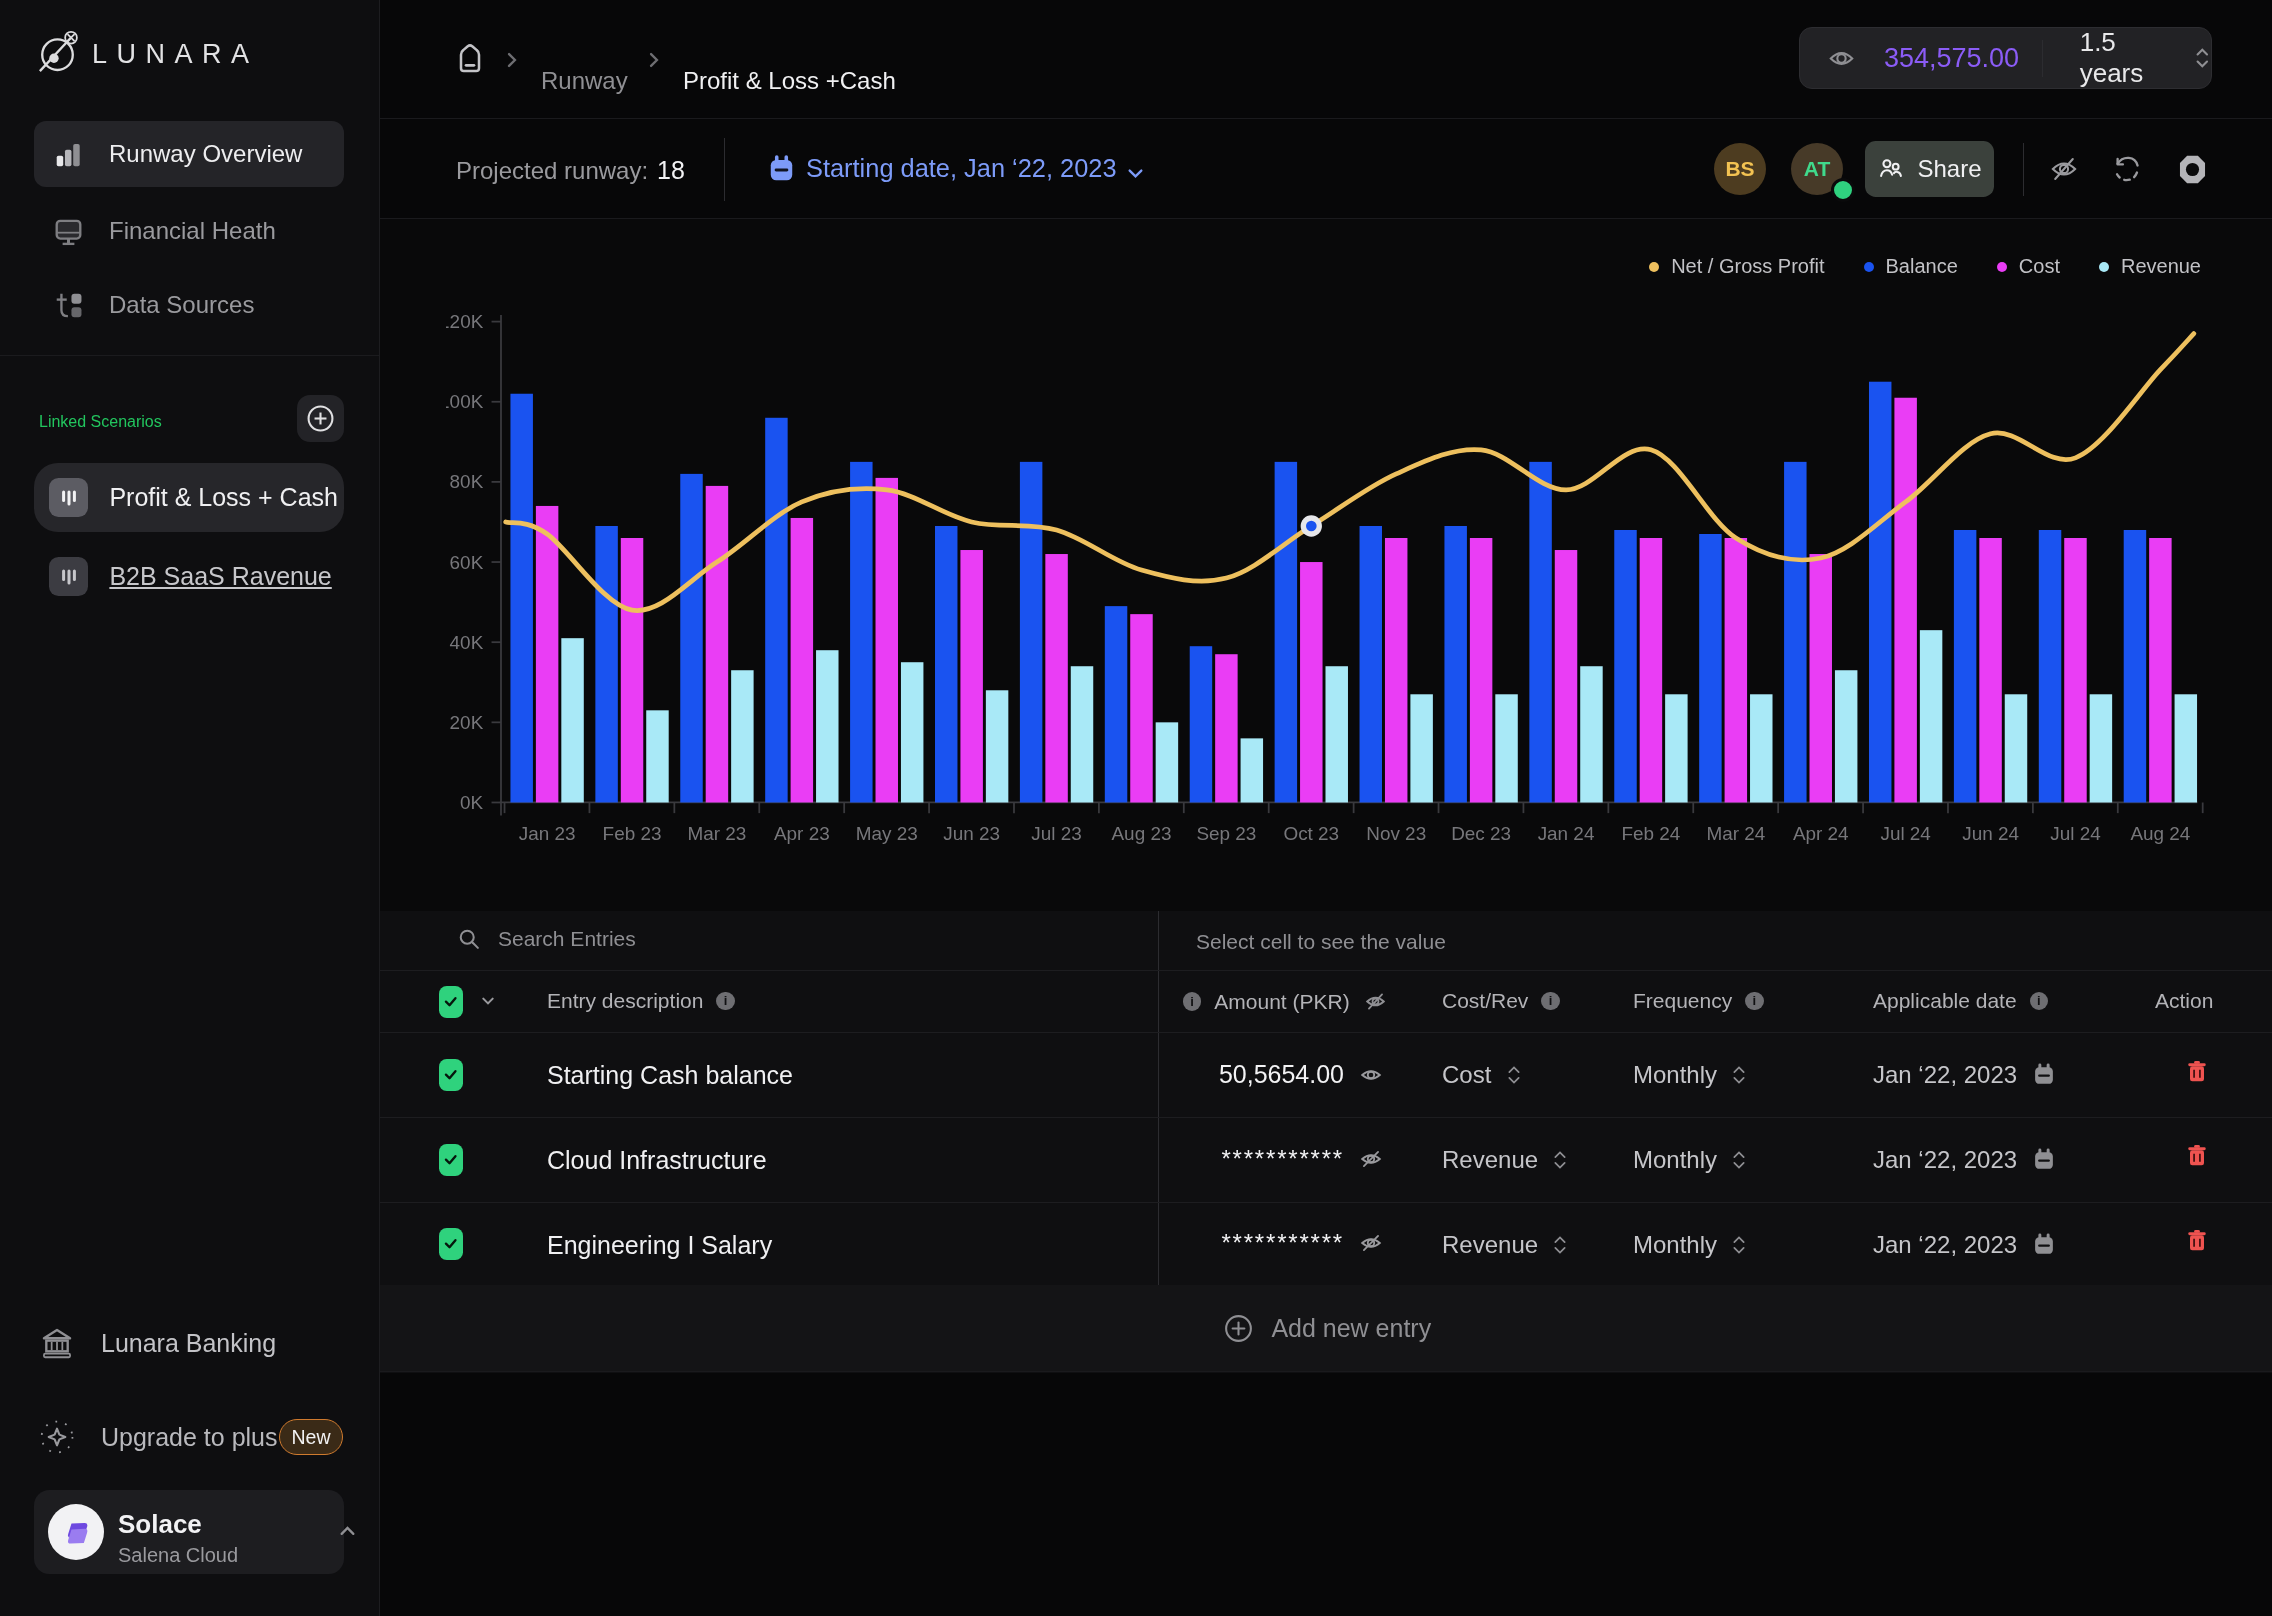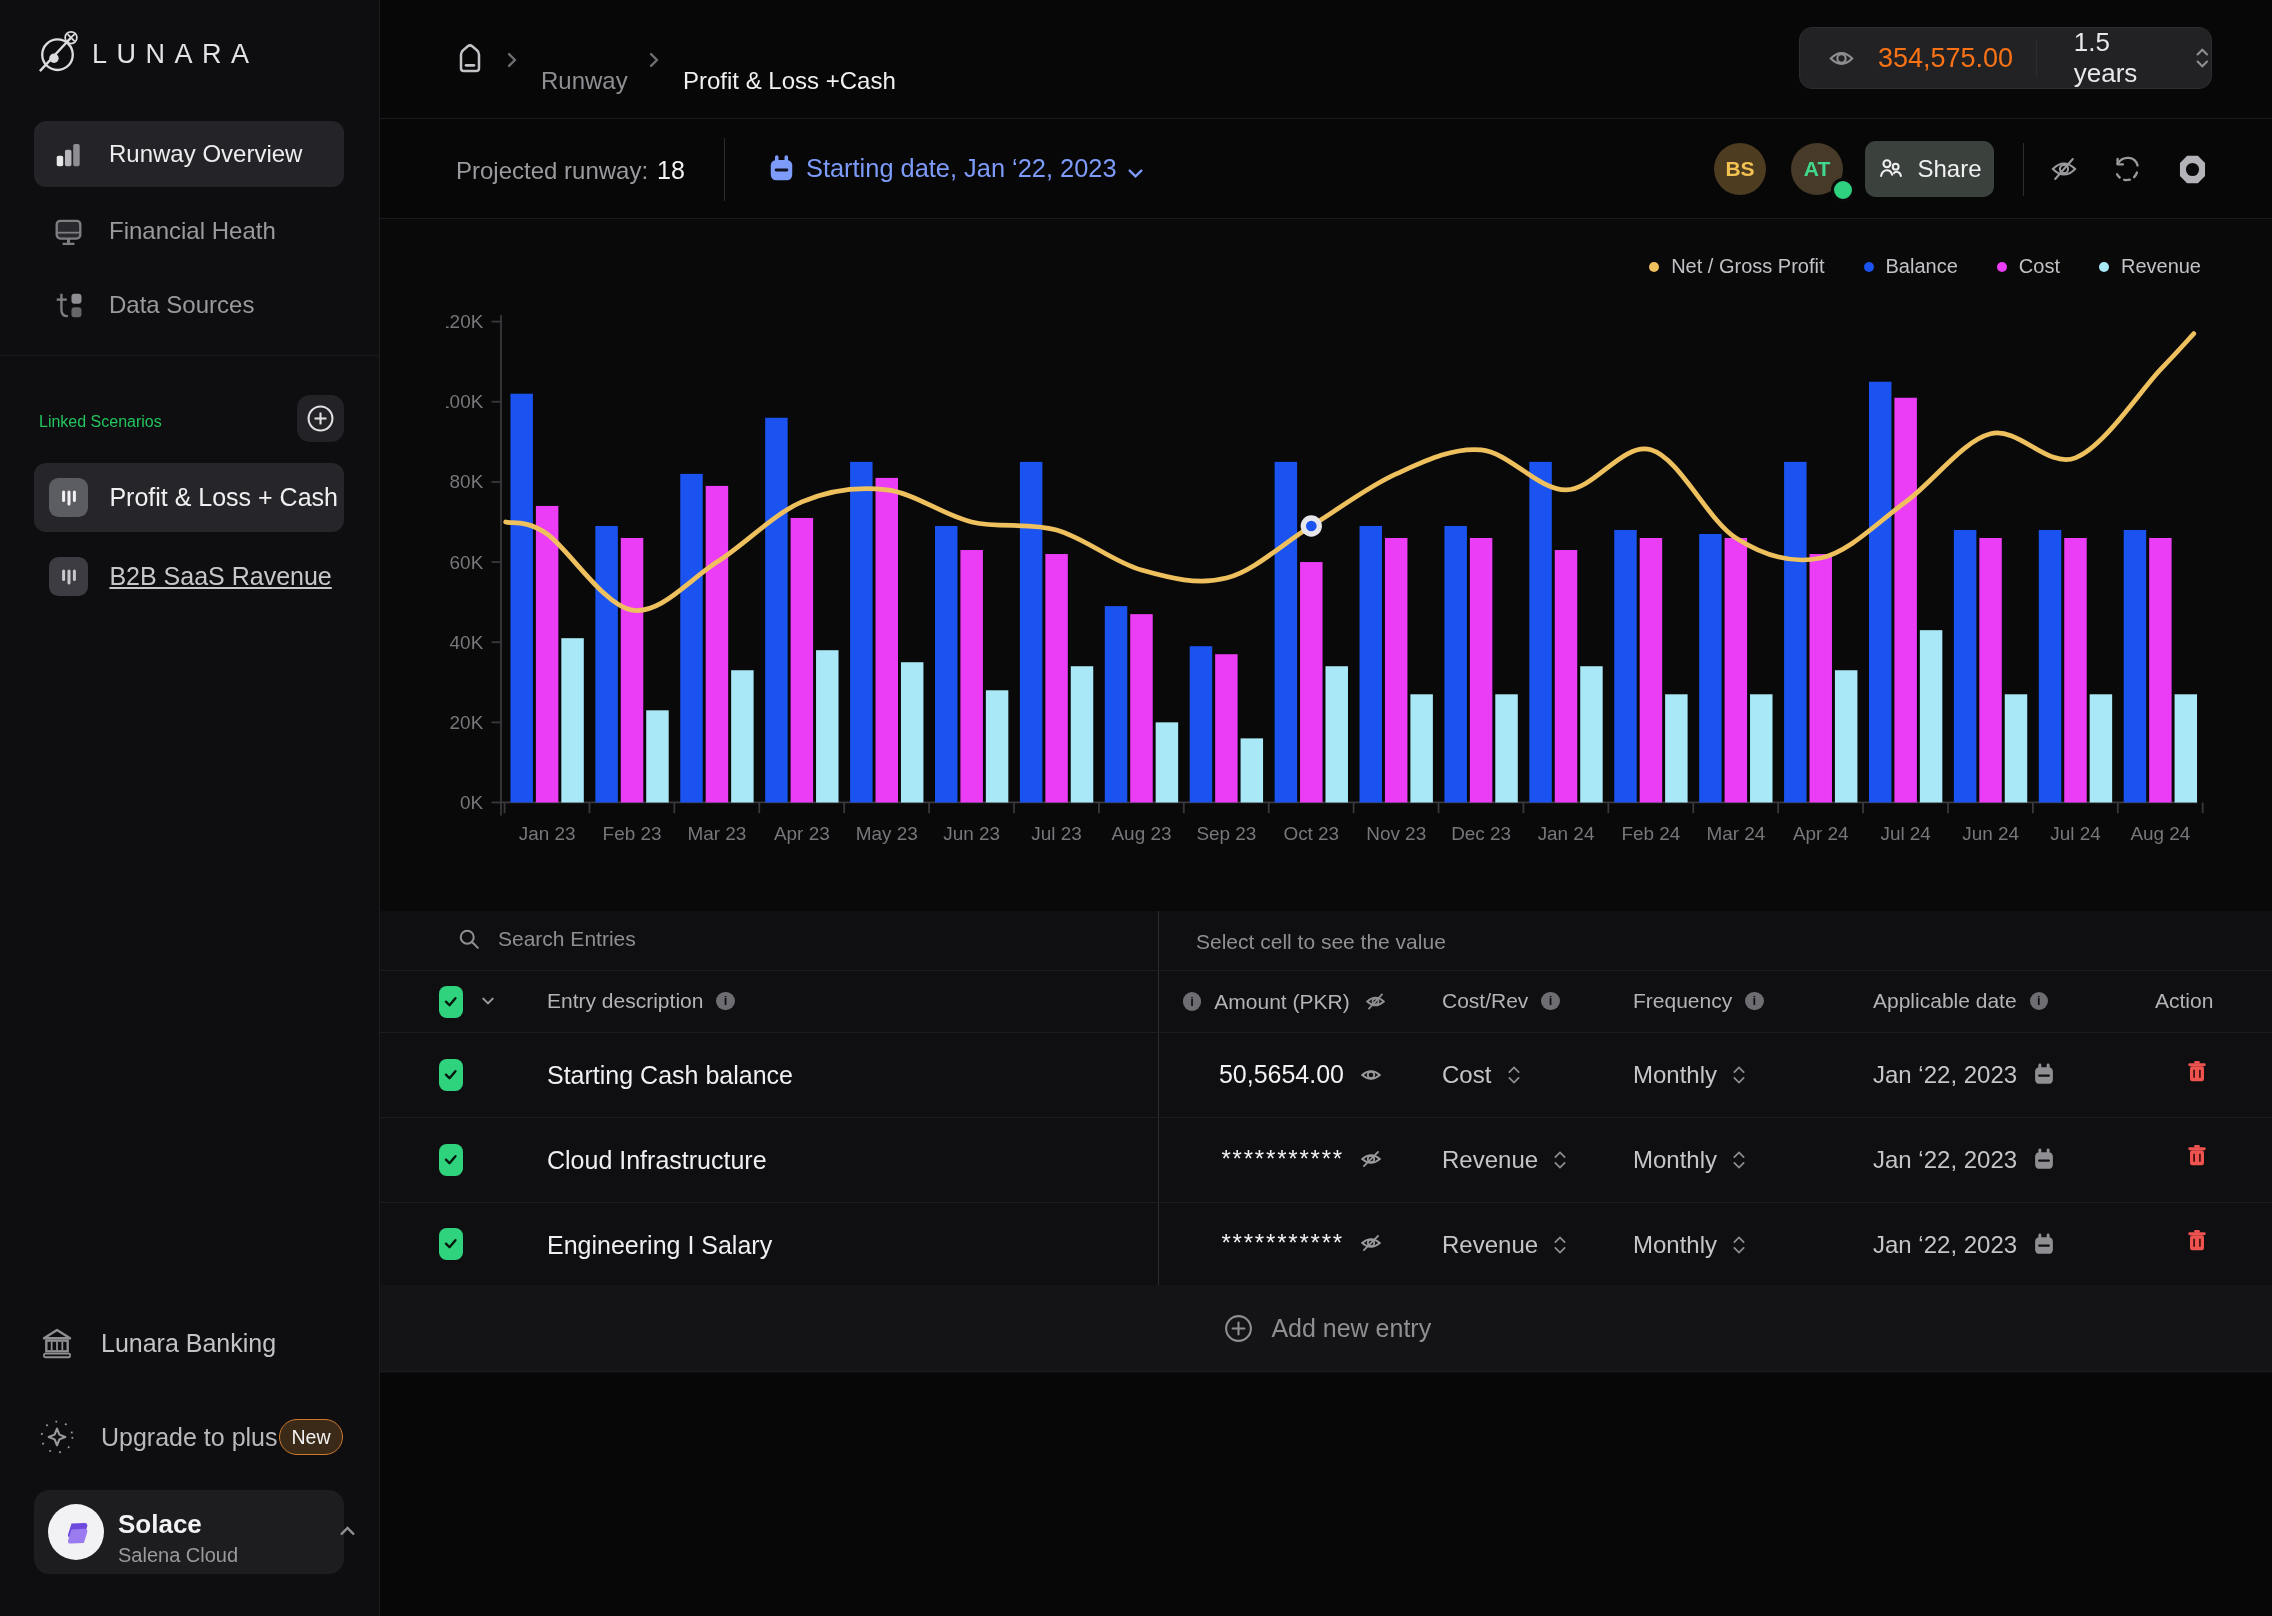--- a/index.html
+++ b/index.html
@@ -7,21 +7,21 @@
           font-family:"Liberation Sans",sans-serif;color:#e8e8ea;}
   .abs{position:absolute;}
   
   .sidebar{position:absolute;left:0;top:0;width:379px;height:1616px;background:#0e0e10;border-right:1.2px solid #1d1d20;}
   .logo-text{font-size:27px;letter-spacing:9.5px;font-weight:400;color:#e2e2e4;}
   .nav-item{position:absolute;left:34px;width:310px;height:66px;border-radius:12px;display:flex;align-items:center;gap:24px;padding-left:18px;box-sizing:border-box;font-size:24px;color:#9a9a9e;cursor:pointer;}
   .nav-item.active{background:#242428;color:#ededef;}
   .side-divider{position:absolute;left:0;width:379px;height:1.2px;background:#1b1b1e;}
   .section-label{font-size:16px;color:#22c55e;}
   .icon-btn{display:flex;align-items:center;justify-content:center;background:#232327;border-radius:13px;cursor:pointer;}
-  .scen-item{position:absolute;left:34px;width:310px;height:69px;border-radius:12px;display:flex;align-items:center;gap:21px;padding-left:15.4px;box-sizing:border-box;font-size:25px;color:#c7c7cb;cursor:pointer;}
+  .scen-item{position:absolute;left:34px;width:310px;height:69px;border-radius:24px;display:flex;align-items:center;gap:21px;padding-left:15.4px;box-sizing:border-box;font-size:25px;color:#c7c7cb;cursor:pointer;}
   .scen-item.active{background:#26262a;color:#f0f0f2;}
   .scen-ic{width:39px;height:39px;border-radius:9.5px;display:flex;align-items:center;justify-content:center;}
   .bottom-row{position:absolute;left:38px;display:flex;align-items:center;gap:25px;font-size:25px;color:#c3c3c7;cursor:pointer;}
   .new-badge{position:absolute;display:flex;align-items:center;justify-content:center;border:1.8px solid #cf7a2e;background:#3a2a17;color:#f2f2f4;font-size:19.5px;border-radius:18px;width:62px;height:34px;}
   .user-card{position:absolute;left:34px;top:1490px;width:310px;height:84px;background:#1d1d20;border-radius:15.4px;cursor:pointer;}
   
   .topbar{position:absolute;left:380px;top:0;width:1893px;height:118px;border-bottom:1.2px solid #1a1a1d;}
   .crumb{font-size:24px;margin-top:20px;}
   .pill{position:absolute;left:1799px;top:27px;width:411px;height:60px;background:#222225;border:1.2px solid #2d2d31;border-radius:13px;display:flex;align-items:center;}
   .subbar{position:absolute;left:380px;top:120px;width:1893px;height:98px;border-bottom:1.2px solid #1a1a1d;}
@@ -197,21 +197,21 @@
     </div>
     <div class="abs crumb" style="left:303px;top:47px;color:#f0f0f2;font-weight:500;">Profit &amp; Loss +Cash</div>
 
     <div class="pill" style="left:1419px;">
       <span style="margin-left:26px;">
         <svg width="31" height="31" viewBox="0 0 52 52" fill="none">
           <path d="M8 26 Q26 8 44 26 Q26 44 8 26 Z" stroke="#8f8f93" stroke-width="3.5"></path>
           <circle cx="26" cy="26" r="7" stroke="#8f8f93" stroke-width="3.5"></circle>
         </svg>
       </span>
-      <span style="margin-left:21px;font-size:27px;color:#f97316;">354,575.00</span>
+      <span style="margin-left:27px;font-size:27px;color:#8b5cf6;">354,575.00</span>
       <span class="vdiv" style="height:37px;margin-left:22.5px;"></span>
       <span style="margin-left:37px;font-size:26px;color:#e8e8ea;">1.5 years</span>
       <span style="margin-left:20px;">
         <svg width="16.6" height="26" viewBox="0 0 28 44" fill="none">
           <path d="M6 16 L14 8 L22 16" stroke="#8f8f93" stroke-width="3.5" stroke-linecap="round"></path>
           <path d="M6 28 L14 36 L22 28" stroke="#8f8f93" stroke-width="3.5" stroke-linecap="round"></path>
         </svg>
       </span>
     </div>
   </div>

